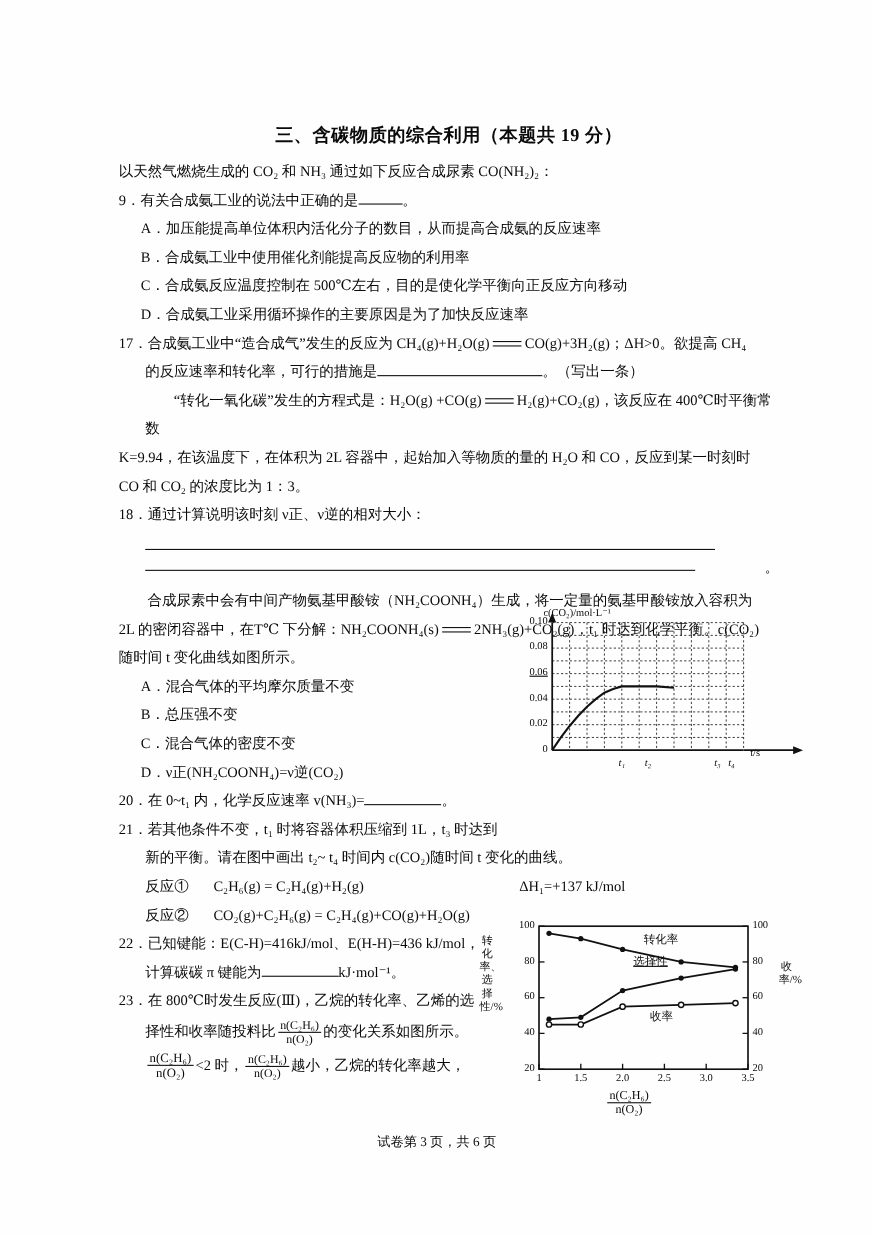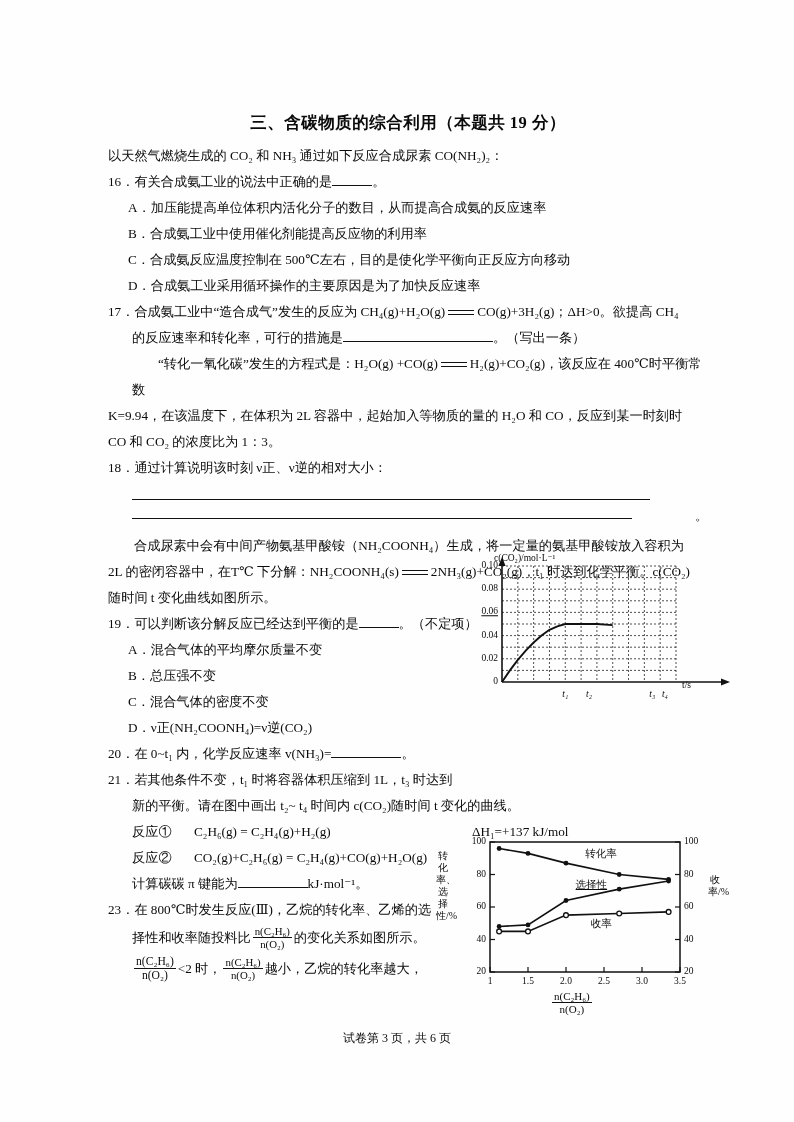--- a/index.html
+++ b/index.html
@@ -249,21 +249,21 @@
 
 <div class="page">
 
   <div class="content">
 
     <div class="section-title">三、含碳物质的综合利用（本题共 19 分）</div>
 
     <div class="para">以天然气燃烧生成的 CO₂ 和 NH₃ 通过如下反应合成尿素 CO(NH₂)₂：</div>
 
     <div class="q">
-      <span>16．有关合成氨工业的说法中正确的是</span><span class="blank b-sm"></span><span>。</span>
+      <span>9．有关合成氨工业的说法中正确的是</span><span class="blank b-sm"></span><span>。</span>
     </div>
     <div class="opt">A．加压能提高单位体积内活化分子的数目，从而提高合成氨的反应速率</div>
     <div class="opt">B．合成氨工业中使用催化剂能提高反应物的利用率</div>
     <div class="opt">C．合成氨反应温度控制在 500℃左右，目的是使化学平衡向正反应方向移动</div>
     <div class="opt">D．合成氨工业采用循环操作的主要原因是为了加快反应速率</div>
 
     <div class="q">
       <span>17．合成氨工业中“造合成气”发生的反应为 CH₄(g)+H₂O(g)</span><span class="eqarrow"></span><span>CO(g)+3H₂(g)；ΔH&gt;0。欲提高 CH₄</span>
     </div>
     <div class="q hang">
@@ -281,23 +281,20 @@
       <div class="ruleline rule-b"></div>
       <span class="rule-dot">。</span>
     </div>
 
     <div class="para indent1" style="margin-top:14px">合成尿素中会有中间产物氨基甲酸铵（NH₂COONH₄）生成，将一定量的氨基甲酸铵放入容积为</div>
     <div class="para">
       <span>2L 的密闭容器中，在T℃ 下分解：NH₂COONH₄(s)</span><span class="eqarrow"></span><span>2NH₃(g)+CO₂(g)，t₁ 时达到化学平衡。c(CO₂)</span>
     </div>
     <div class="para">随时间 t 变化曲线如图所示。</div>
 
-    <div class="q">
-      <span>19．可以判断该分解反应已经达到平衡的是</span><span class="blank b-sm"></span><span>。（不定项）</span>
-    </div>
     <div class="opt">A．混合气体的平均摩尔质量不变</div>
     <div class="opt">B．总压强不变</div>
     <div class="opt">C．混合气体的密度不变</div>
     <div class="opt">D．ν正(NH₂COONH₄)=ν逆(CO₂)</div>
 
     <div class="q">
       <span>20．在 0~t₁ 内，化学反应速率 v(NH₃)=</span><span class="blank b-md"></span><span>。</span>
     </div>
 
     <div class="q">21．若其他条件不变，t₁ 时将容器体积压缩到 1L，t₃ 时达到</div>
@@ -307,20 +304,21 @@
       <span class="rxn-lbl">反应①</span>
       <span class="rxn-body">C₂H₆(g) = C₂H₄(g)+H₂(g)</span>
       <span class="rxn-dh">ΔH₁=+137 kJ/mol</span>
     </div>
     <div class="rxn-row">
       <span class="rxn-lbl">反应②</span>
       <span class="rxn-body">CO₂(g)+C₂H₆(g) = C₂H₄(g)+CO(g)+H₂O(g)</span>
       <span class="rxn-dh"></span>
     </div>
 
+    <div class="q" style="width:330px">22．已知键能：E(C-H)=416kJ/mol、E(H-H)=436 kJ/mol，</div>
     <div class="q hang" style="width:330px">
       <span>计算碳碳 π 键能为</span><span class="blank b-md"></span><span>kJ·mol⁻¹。</span>
     </div>
 
     <div class="q" style="width:330px">23．在 800℃时发生反应(Ⅲ)，乙烷的转化率、乙烯的选</div>
     <div class="q hang" style="width:340px;line-height:30px">
       <span>择性和收率随投料比</span><span class="frac"><span class="num">n(C₂H₆)</span><span class="den">n(O₂)</span></span><span>的变化关系如图所示。</span>
     </div>
     <div class="q hang" style="width:340px;line-height:32px">
       <span class="frac" style="font-size:0.88em"><span class="num">n(C₂H₆)</span><span class="den">n(O₂)</span></span><span>&lt;2 时，</span><span class="frac"><span class="num">n(C₂H₆)</span><span class="den">n(O₂)</span></span><span>越小，乙烷的转化率越大，</span>
@@ -446,21 +444,21 @@
       <div id="c2-xticks">
           <div class="c2-xtick" style="left: 0px;">1</div>
           <div class="c2-xtick" style="left: 38px;">1.5</div>
           <div class="c2-xtick" style="left: 76px;">2.0</div>
           <div class="c2-xtick" style="left: 114px;">2.5</div>
           <div class="c2-xtick" style="left: 152px;">3.0</div>
           <div class="c2-xtick" style="left: 190px;">3.5</div>
         </div>
     </div>
     <div class="c2-series-label" id="c2-lbl-0" style="left: 155.2px; top: 15.125px;">转化率</div>
-    <div class="c2-series-label" id="c2-lbl-1" style="left: 145.6px; top: 46px; text-decoration: underline;">选择性</div>
+    <div class="c2-series-label" id="c2-lbl-1" style="left: 145.6px; top: 35px; text-decoration: underline;">选择性</div>
     <div class="c2-series-label" id="c2-lbl-2" style="left: 160.8px; top: 84.5px;">收率</div>
     <div class="c2-xlabel">
       <span class="frac" style="font-size:11px">
         <span class="num">n(C₂H₆)</span>
         <span class="den">n(O₂)</span>
       </span>
     </div>
   </div>
 
   <div class="footer">试卷第 3 页，共 6 页</div>

